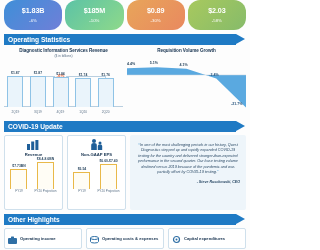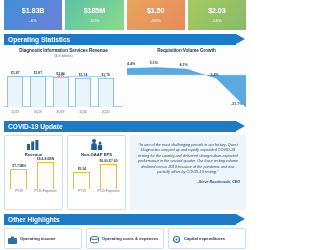--- a/index.html
+++ b/index.html
@@ -7,21 +7,21 @@
     width: 250px; height: 250px;
     overflow: hidden;
     background: #ffffff;
     font-family: "Liberation Sans", sans-serif;
   }
   #page { position: relative; width: 250px; height: 250px; background: #fdfdfd; }
 
   
   .kpi-row { display: flex; gap: 3px; padding: 0 4px; height: 30px; }
   .kpi {
-    flex: 1; border-radius: 0; color: #fff;
+    flex: 1; border-radius: 12px; color: #fff;
     display: flex; flex-direction: column; align-items: center;
     justify-content: center; padding-bottom: 1px;
   }
   .kpi-value { font-size: 7.2px; font-weight: bold; letter-spacing: -0.1px; }
   .kpi-delta { font-size: 4.3px; margin-top: 3px; opacity: .95; }
 
   
   .band { position: relative; height: 11px; margin-top: 4px; }
   .band-bar {
     position: absolute; left: 4px; top: 0; height: 11px; width: 232px;
@@ -134,21 +134,21 @@
   <div class="kpi-row">
     <div class="kpi" id="kpi0" style="background: linear-gradient(135deg, rgb(63, 143, 216), rgb(111, 127, 216));">
       <div class="kpi-value">$1.83B</div>
       <div class="kpi-delta">-6%</div>
     </div>
     <div class="kpi" id="kpi1" style="background: linear-gradient(135deg, rgb(92, 195, 166), rgb(142, 217, 138)); text-align: right;">
       <div class="kpi-value">$185M</div>
       <div class="kpi-delta">-10%</div>
     </div>
     <div class="kpi" id="kpi2" style="background: linear-gradient(135deg, rgb(232, 165, 90), rgb(233, 137, 95));">
-      <div class="kpi-value">$1.50</div>
+      <div class="kpi-value">$0.89</div>
       <div class="kpi-delta">-30%</div>
     </div>
     <div class="kpi" id="kpi3" style="background: linear-gradient(135deg, rgb(168, 201, 94), rgb(134, 187, 106));">
       <div class="kpi-value">$2.03</div>
       <div class="kpi-delta">-58%</div>
     </div>
   </div>
 
   <div class="band">
     <div class="band-bar"></div>

